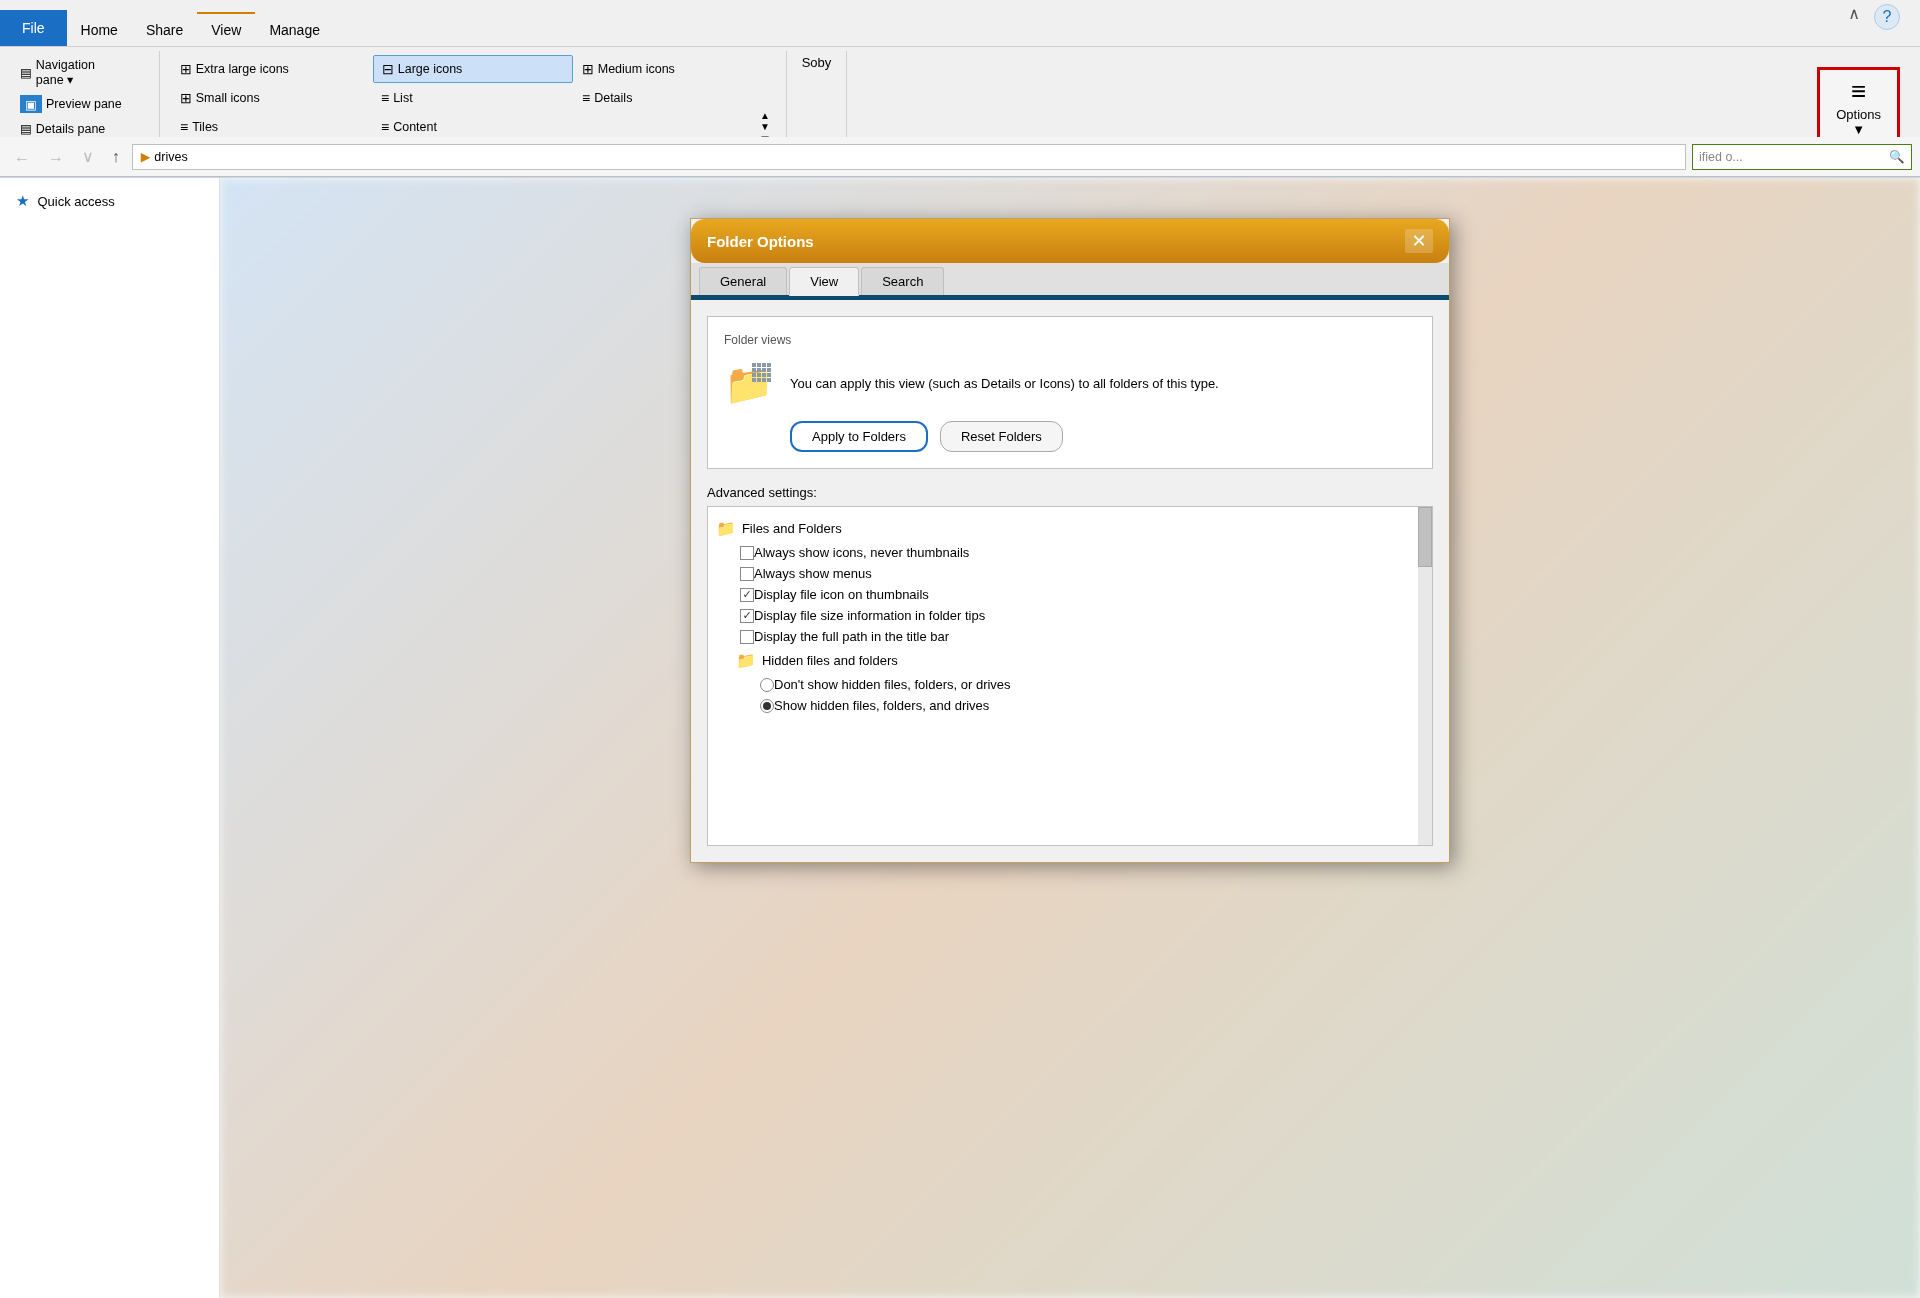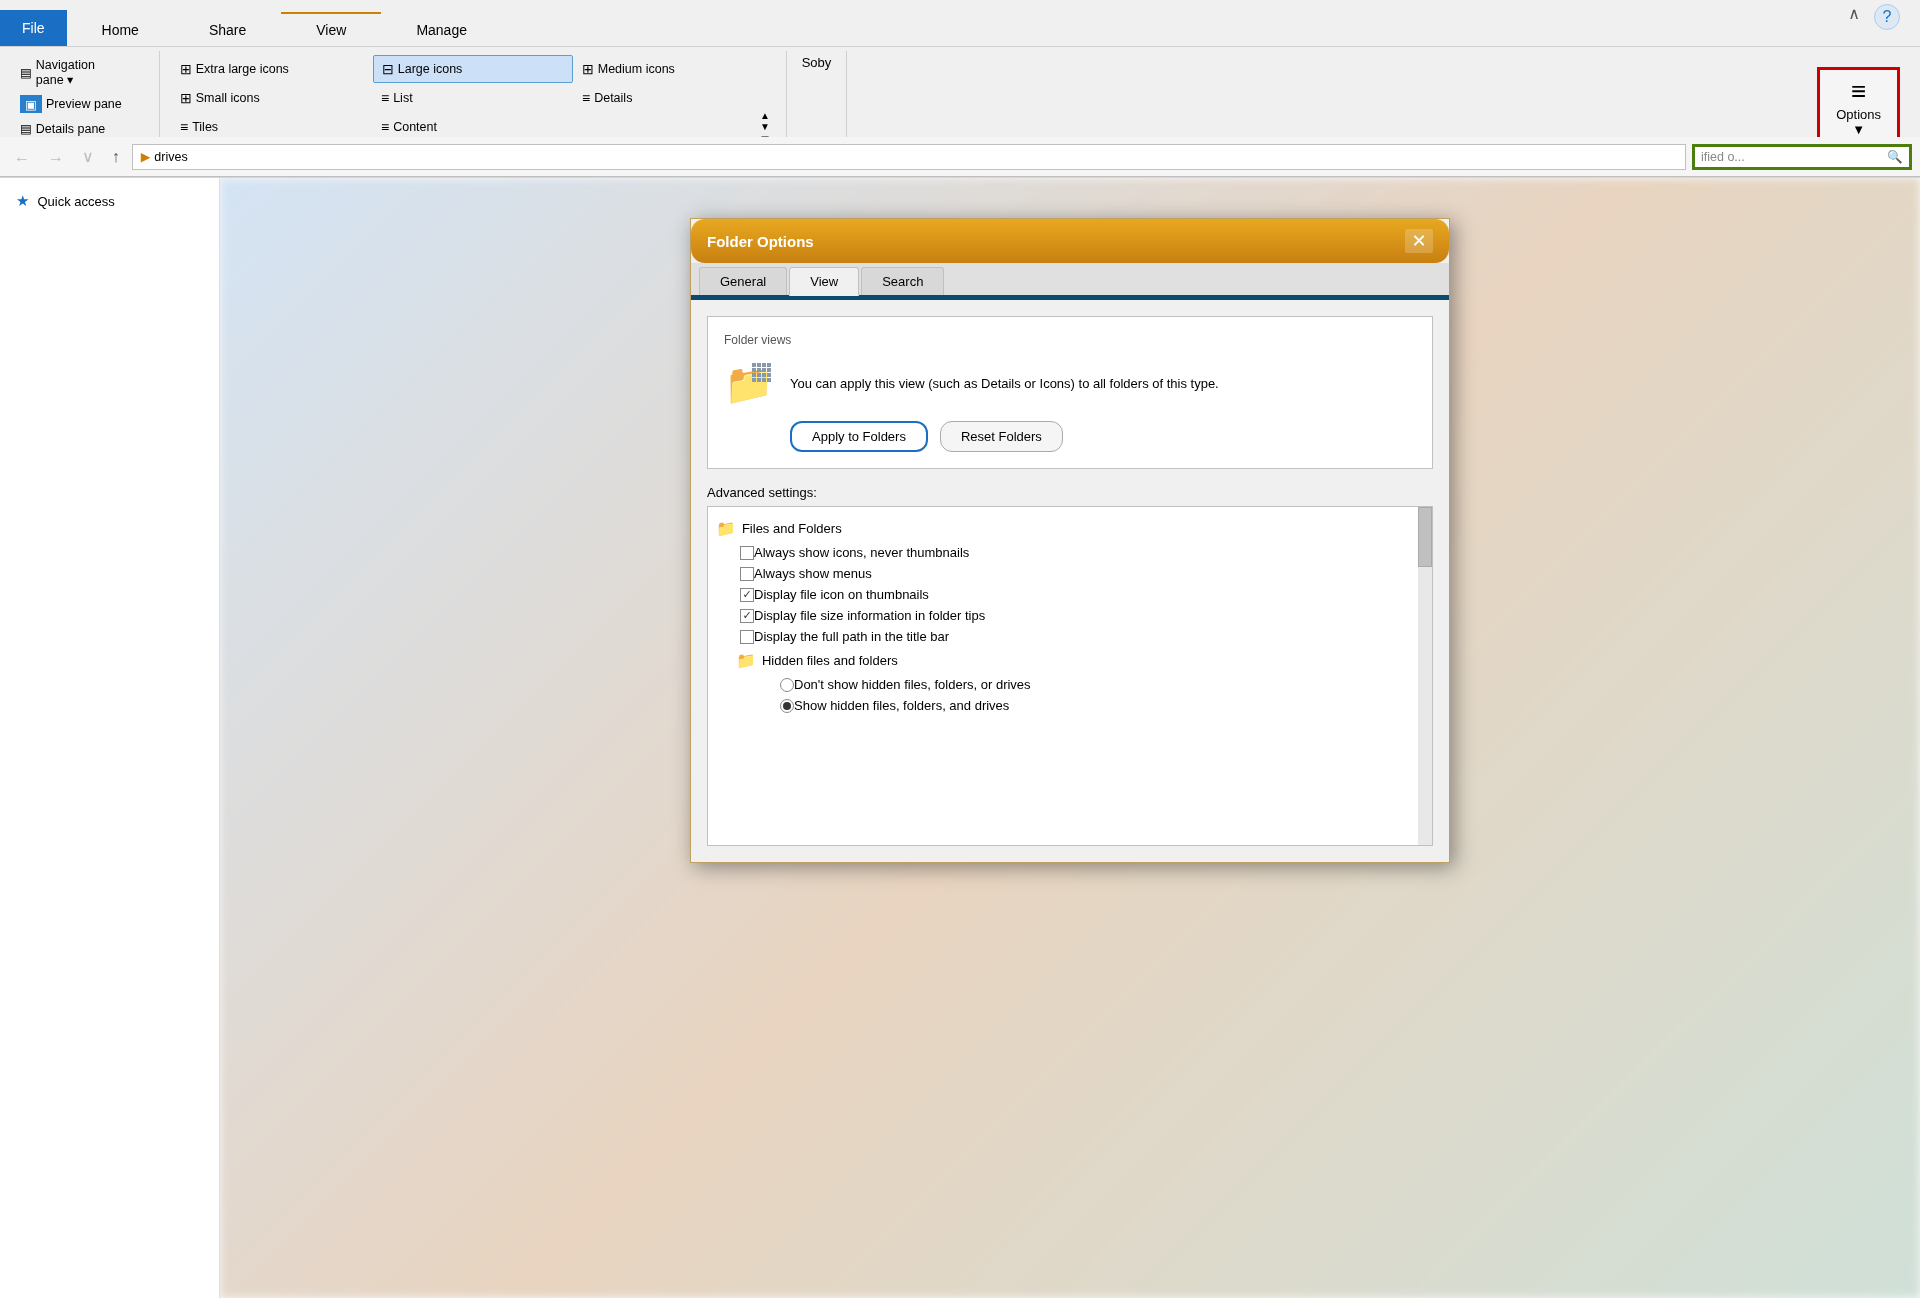--- a/index.html
+++ b/index.html
@@ -1,38 +1,38 @@
 <!DOCTYPE html>
 <html><head>
   <meta charset="utf-8">
   <style>
     * { box-sizing: border-box; margin: 0; padding: 0; }
     body { font-family: 'Segoe UI', Arial, sans-serif; font-size: 13px; background: #c8d8e8; overflow: hidden; width: 1920px; height: 1298px; position: relative; }
 
     
     .ribbon { background: #f0f0f0; width: 100%; position: absolute; top: 0; left: 0; }
     .ribbon-tabs { display: flex; align-items: flex-end; height: 46px; background: #f0f0f0; }
-    .ribbon-tab { padding: 8px 35px; font-size: 14px; cursor: pointer; border: none; background: transparent; }
+    .ribbon-tab { padding: 8px 14px; font-size: 14px; cursor: pointer; border: none; background: transparent; }
     .ribbon-tab.active { background: #f0f0f0; color: #000; border-top: 2px solid #d08000; }
     .ribbon-tab.file { background: #1a6fc4; color: white; padding: 10px 22px; font-size: 14px; }
     .ribbon-body { background: #f0f0f0; border-top: 1px solid #d0d0d0; border-bottom: 1px solid #c0c0c0; display: flex; align-items: stretch; min-height: 90px; padding: 4px 0; }
     .ribbon-group { display: flex; flex-direction: column; align-items: center; padding: 4px 12px; border-right: 1px solid #d0d0d0; }
     .ribbon-group-label { font-size: 11px; color: #555; margin-top: auto; padding-top: 4px; }
     .ribbon-btn { display: flex; align-items: center; gap: 4px; padding: 3px 8px; cursor: pointer; font-size: 12.5px; white-space: nowrap; border-radius: 2px; }
     .ribbon-btn.selected { background: #cce0f8; border: 1px solid #5a9fd0; }
     .options-btn { display: flex; flex-direction: column; align-items: center; justify-content: center; padding: 6px 16px; cursor: pointer; border: 3px solid #cc0000; background: #f5f5f5; min-width: 80px; }
     .collapse-btn { position: absolute; top: 4px; right: 60px; font-size: 16px; cursor: pointer; color: #555; }
     .help-btn { position: absolute; top: 4px; right: 20px; font-size: 16px; cursor: pointer; color: #1a6fc4; background: #dde8f5; border-radius: 50%; width: 26px; height: 26px; display: flex; align-items: center; justify-content: center; border: 1px solid #aaccee; }
 
     
     .address-bar { background: #f5f5f5; border-bottom: 1px solid #c0c0c0; height: 40px; display: flex; align-items: center; padding: 0 8px; gap: 6px; }
     .nav-btn { cursor: pointer; font-size: 16px; color: #555; padding: 2px 6px; border-radius: 2px; }
     .nav-btn.disabled { color: #bbb; cursor: default; }
     .address-box { flex: 1; height: 26px; border: 1px solid #c0c0c0; background: white; display: flex; align-items: center; padding: 0 8px; font-size: 12.5px; }
-    .search-box { width: 220px; height: 26px; border: 3px solid #4d7c0f; background: white; display: flex; align-items: center; padding: 0 6px; gap: 4px; color: #888; font-size: 12.5px; }
+    .search-box { width: 220px; height: 26px; border: 1px solid #4d7c0f; background: white; display: flex; align-items: center; padding: 0 6px; gap: 4px; color: #888; font-size: 12.5px; }
 
     
     .main-area { display: flex; position: absolute; top: 178px; left: 0; right: 0; bottom: 0; }
     .sidebar { width: 220px; background: white; border-right: 1px solid #ddd; padding: 8px 0; }
     .sidebar-item { display: flex; align-items: center; gap: 8px; padding: 6px 16px; cursor: pointer; font-size: 13px; }
     .sidebar-item .star { color: #1a6fc4; font-size: 15px; }
     .content-area { flex: 1; background: #f8f8f8; position: relative; overflow: hidden; }
 
     
     .bg-content { position: absolute; inset: 0; background: linear-gradient(135deg, #d4e4f4 0%, #e8d4c0 50%, #d0e0d8 100%); filter: blur(4px); }
@@ -60,21 +60,21 @@
     .adv-item { display: flex; align-items: center; padding: 3px 12px; font-size: 13px; cursor: pointer; }
     .adv-category { display: flex; align-items: center; gap: 6px; padding: 4px 8px; font-size: 13px; font-weight: 500; }
     .checkbox { width: 14px; height: 14px; border: 1px solid #888; display: inline-flex; align-items: center; justify-content: center; font-size: 11px; background: white; flex-shrink: 0; }
     .checkbox.checked::after { content: '✓'; color: #333; font-size: 11px; }
     .radio { width: 14px; height: 14px; border: 1px solid #888; border-radius: 50%; display: inline-flex; align-items: center; justify-content: center; background: white; flex-shrink: 0; }
     .radio.checked { background: white; }
     .radio.checked::after { content: ''; width: 8px; height: 8px; background: #333; border-radius: 50%; display: block; }
     .scrollbar-track { position: absolute; right: 0; top: 0; bottom: 0; width: 14px; background: #e8e8e8; }
     .scrollbar-thumb { position: absolute; top: 0; width: 14px; height: 60px; background: #c0c0c0; border: 1px solid #aaa; }
     .adv-indent { padding-left: 32px; }
-    .adv-indent2 { padding-left: 72px; }
+    .adv-indent2 { padding-left: 52px; }
   </style>
 </head>
 <body>
 
 <div class="ribbon">
 
   <div class="ribbon-tabs">
     <div class="ribbon-tab file">File</div>
     <div class="ribbon-tab">Home</div>
     <div class="ribbon-tab">Share</div>

